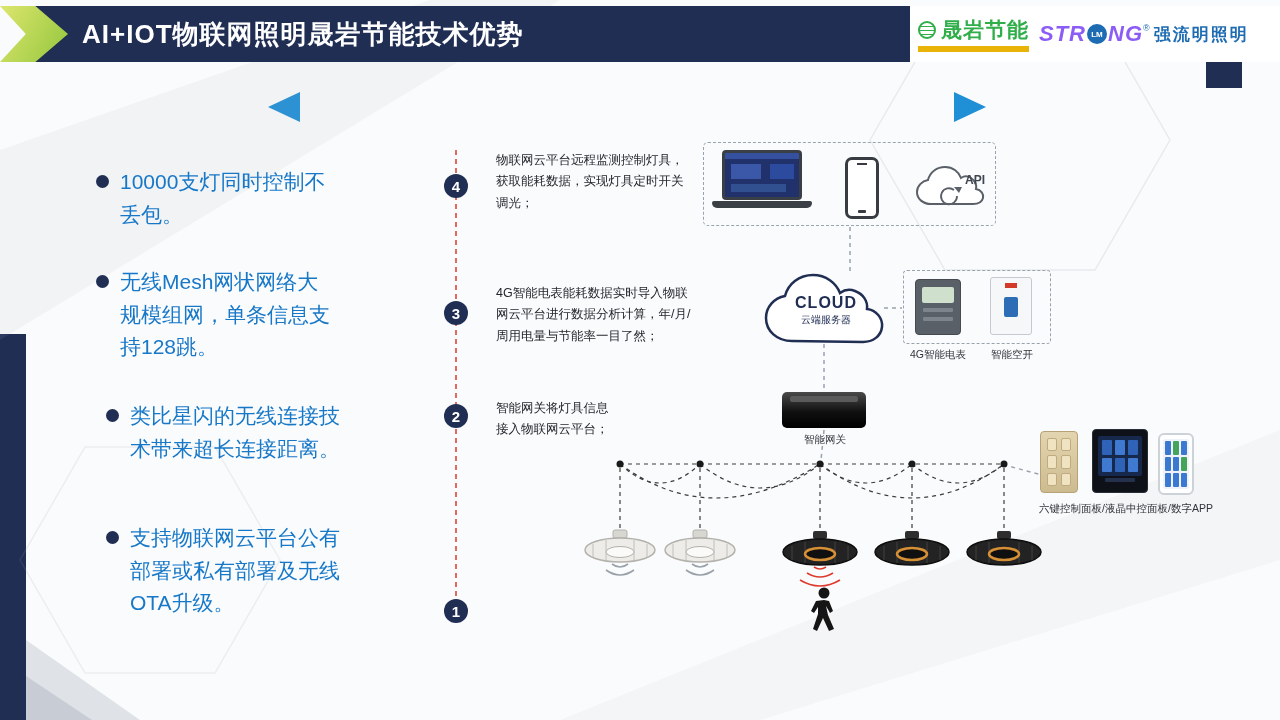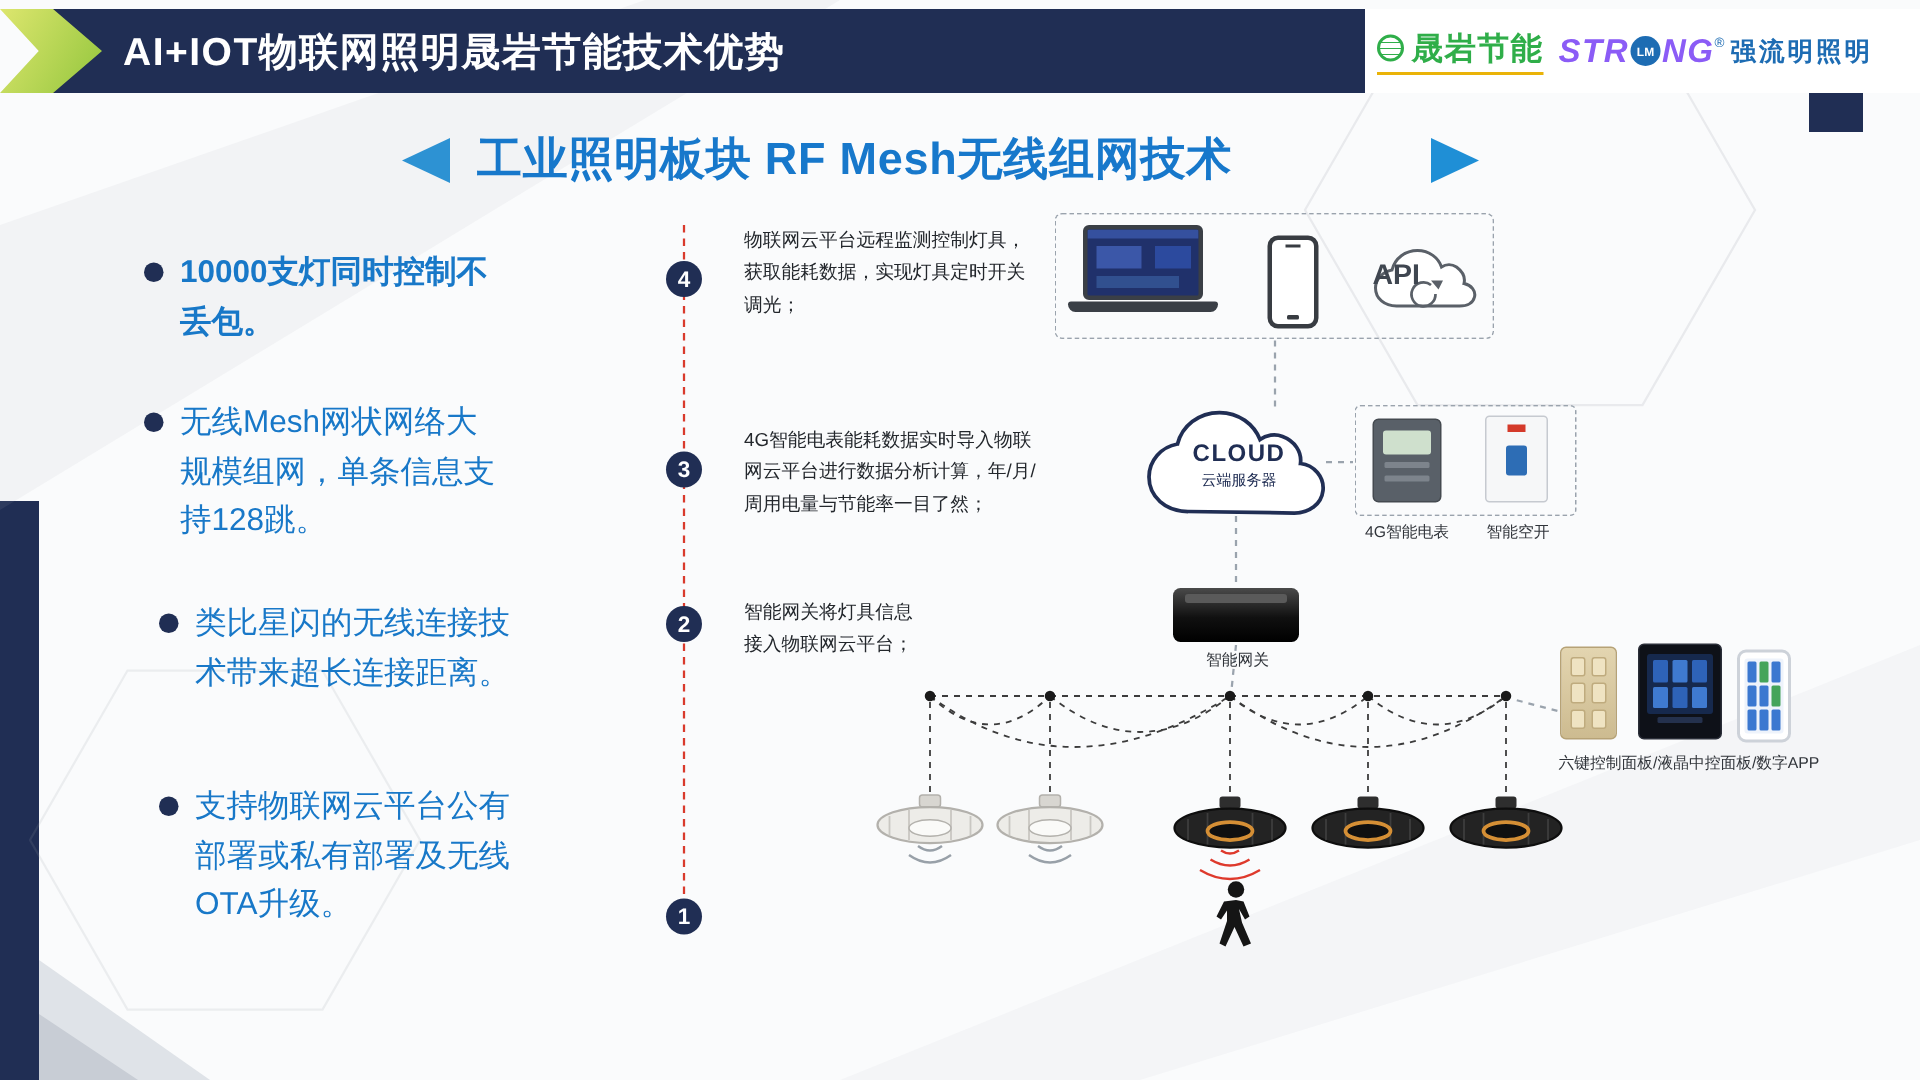--- a/index.html
+++ b/index.html
@@ -7,42 +7,42 @@
   .slide{position:relative;width:1280px;height:720px;background:#fafbfc;overflow:hidden;}
   .abs{position:absolute;}
 
   
   .header-bar{left:26px;top:6px;width:884px;height:56px;background:#202e54;display:flex;align-items:center;padding-left:56px;z-index:4;}
   .header-title{color:#fff;font-size:26px;font-weight:bold;letter-spacing:1px;white-space:nowrap;}
   .green-arrow{left:0;top:6px;width:68px;height:56px;z-index:5;
     background:linear-gradient(120deg,#dde66e,#93c63d);
     clip-path:polygon(0 0,52% 0,100% 50%,52% 100%,0 100%,38% 50%);}
   .logo-area{left:910px;top:6px;width:370px;height:56px;background:#ffffff;display:flex;align-items:center;gap:10px;padding-left:8px;z-index:4;}
-  .logo-shengyan{display:flex;align-items:center;gap:5px;border-bottom:2px solid #eab308;padding-bottom:2px;}
+  .logo-shengyan{display:flex;align-items:center;gap:5px;border-bottom:6px solid #eab308;padding-bottom:2px;}
   .globe-icon{width:18px;height:18px;border-radius:50%;border:2px solid #2fae49;
     background:repeating-linear-gradient(180deg,transparent 0 3px,#2fae49 3px 4px);}
   .shengyan-text{color:#2fae49;font-size:21px;font-weight:bold;letter-spacing:1px;}
   .logo-strong{display:flex;align-items:center;}
   .strong-word{color:#8b5cf6;font-size:22px;font-weight:bold;font-style:italic;letter-spacing:1px;}
   .strong-o{display:inline-flex;align-items:center;justify-content:center;width:20px;height:20px;border-radius:50%;background:#1d6cb3;margin:0 1px;}
   .strong-o span{color:#fff;font-size:8px;font-weight:bold;font-style:normal;}
   .strong-reg{color:#1d6cb3;font-size:9px;align-self:flex-start;margin-top:2px;}
   .strong-cn{color:#1d6cb3;font-size:17px;font-weight:bold;letter-spacing:2px;margin-left:4px;}
   .navy-chip{left:1206px;top:62px;width:36px;height:26px;background:#202e54;}
   .left-strip{left:0;top:334px;width:26px;height:386px;background:#202e54;}
 
   
   .tri-left{left:268px;top:92px;width:0;height:0;border-top:15px solid transparent;border-bottom:15px solid transparent;border-right:32px solid #1f8fd6;}
   .tri-right{left:954px;top:92px;width:0;height:0;border-top:15px solid transparent;border-bottom:15px solid transparent;border-left:32px solid #1f8fd6;}
   .section-title{left:318px;top:86px;font-size:30px;font-weight:bold;color:#1778cb;letter-spacing:0.5px;white-space:nowrap;}
 
   
   .bullet{position:absolute;width:242px;padding-left:26px;font-size:21px;line-height:1.55;color:#1878c8;}
   .bullet::before{content:"";position:absolute;left:2px;top:9px;width:13px;height:13px;border-radius:50%;background:#202e54;}
-  .bullet-1{left:94px;top:166px;font-weight:bold;}
+  .bullet-1{left:94px;top:166px;}
   .bullet-2{left:94px;top:266px;}
   .bullet-3{left:104px;top:400px;}
   .bullet-4{left:104px;top:522px;}
 
   
   .step-circle{position:absolute;width:24px;height:24px;border-radius:50%;background:#202e54;color:#fff;
     font-size:15px;font-weight:bold;display:flex;align-items:center;justify-content:center;z-index:3;}
   .sc-4{left:444px;top:174px;} .sc-3{left:444px;top:301px;} .sc-2{left:444px;top:404px;} .sc-1{left:444px;top:599px;}
   .step-text{position:absolute;left:471px;font-size:12.5px;line-height:1.7;color:#23272c;white-space:pre-line;z-index:2;margin-left:25px;}
   .st-4{top:150px;width:210px;} .st-3{top:283px;width:215px;} .st-2{top:398px;width:210px;} .st-1{top:576px;width:310px;}
@@ -53,21 +53,21 @@
   .lt-screen{width:80px;height:50px;margin:0 auto;border:3px solid #3a3f46;border-radius:4px;background:#20316b;position:relative;overflow:hidden;}
   .lt-head{position:absolute;top:0;left:0;right:0;height:6px;background:#35509e;}
   .lt-chart1{position:absolute;left:6px;top:11px;width:30px;height:15px;background:#3b57a8;}
   .lt-chart2{position:absolute;right:5px;top:11px;width:24px;height:15px;background:#2c4a9e;}
   .lt-chart3{position:absolute;left:6px;bottom:5px;width:55px;height:8px;background:#31508f;}
   .lt-base{width:100px;height:7px;background:#3a3f46;border-radius:2px 2px 5px 5px;margin-top:1px;}
   .top-phone{left:845px;top:157px;width:34px;height:62px;border:3px solid #383c42;border-radius:7px;background:#fff;}
   .top-phone::before{content:"";position:absolute;top:3px;left:50%;transform:translateX(-50%);width:10px;height:2px;background:#383c42;}
   .top-phone::after{content:"";position:absolute;bottom:3px;left:50%;transform:translateX(-50%);width:8px;height:3px;background:#383c42;border-radius:1px;}
   .api-cloud{left:915px;top:160px;width:70px;height:56px;}
-  .api-label{position:absolute;top:13px;left:0;right:0;text-align:left;font-size:19px;font-weight:bold;color:#3f4650;}
+  .api-label{position:absolute;top:13px;left:0;right:0;text-align:right;font-size:12px;font-weight:bold;color:#3f4650;}
 
   
   .cloud-title{left:770px;top:294px;width:112px;text-align:center;font-size:16px;font-weight:bold;letter-spacing:1px;color:#202e54;}
   .cloud-sub{left:770px;top:313px;width:112px;text-align:center;font-size:10px;color:#202e54;}
 
   
   .meters-box{left:903px;top:270px;width:148px;height:74px;border:1.5px dashed #9aa3ad;border-radius:4px;}
   .meter{left:915px;top:279px;width:46px;height:56px;background:#596068;border:1px solid #454a50;border-radius:4px;}
   .meter-screen{margin:7px 6px 0;height:16px;background:#cfe0cd;border-radius:2px;}
   .meter-bar{margin:5px 7px 0;height:4px;background:#7d848c;border-radius:1px;}
@@ -218,21 +218,20 @@
         </span>
       <span class="strong-word">NG</span>
       <span class="strong-reg">®</span>
       <span class="strong-cn">强流明照明</span>
     </div>
   </div>
   <div class="abs navy-chip"></div>
   <div class="abs left-strip"></div>
 
   <div class="abs tri-left"></div>
-  <div class="abs section-title layer">工业照明板块 RF Mesh无线组网技术</div>
   <div class="abs tri-right"></div>
 
   <div class="bullet bullet-1 layer">10000支灯同时控制不丢包。</div>
   <div class="bullet bullet-2 layer">无线Mesh网状网络大规模组网，单条信息支持128跳。</div>
   <div class="bullet bullet-3 layer">类比星闪的无线连接技术带来超长连接距离。</div>
   <div class="bullet bullet-4 layer">支持物联网云平台公有部署或私有部署及无线OTA升级。</div>
 
   <div class="step-circle sc-4">4</div>
   <div class="step-text st-4">物联网云平台远程监测控制灯具，
 获取能耗数据，实现灯具定时开关

